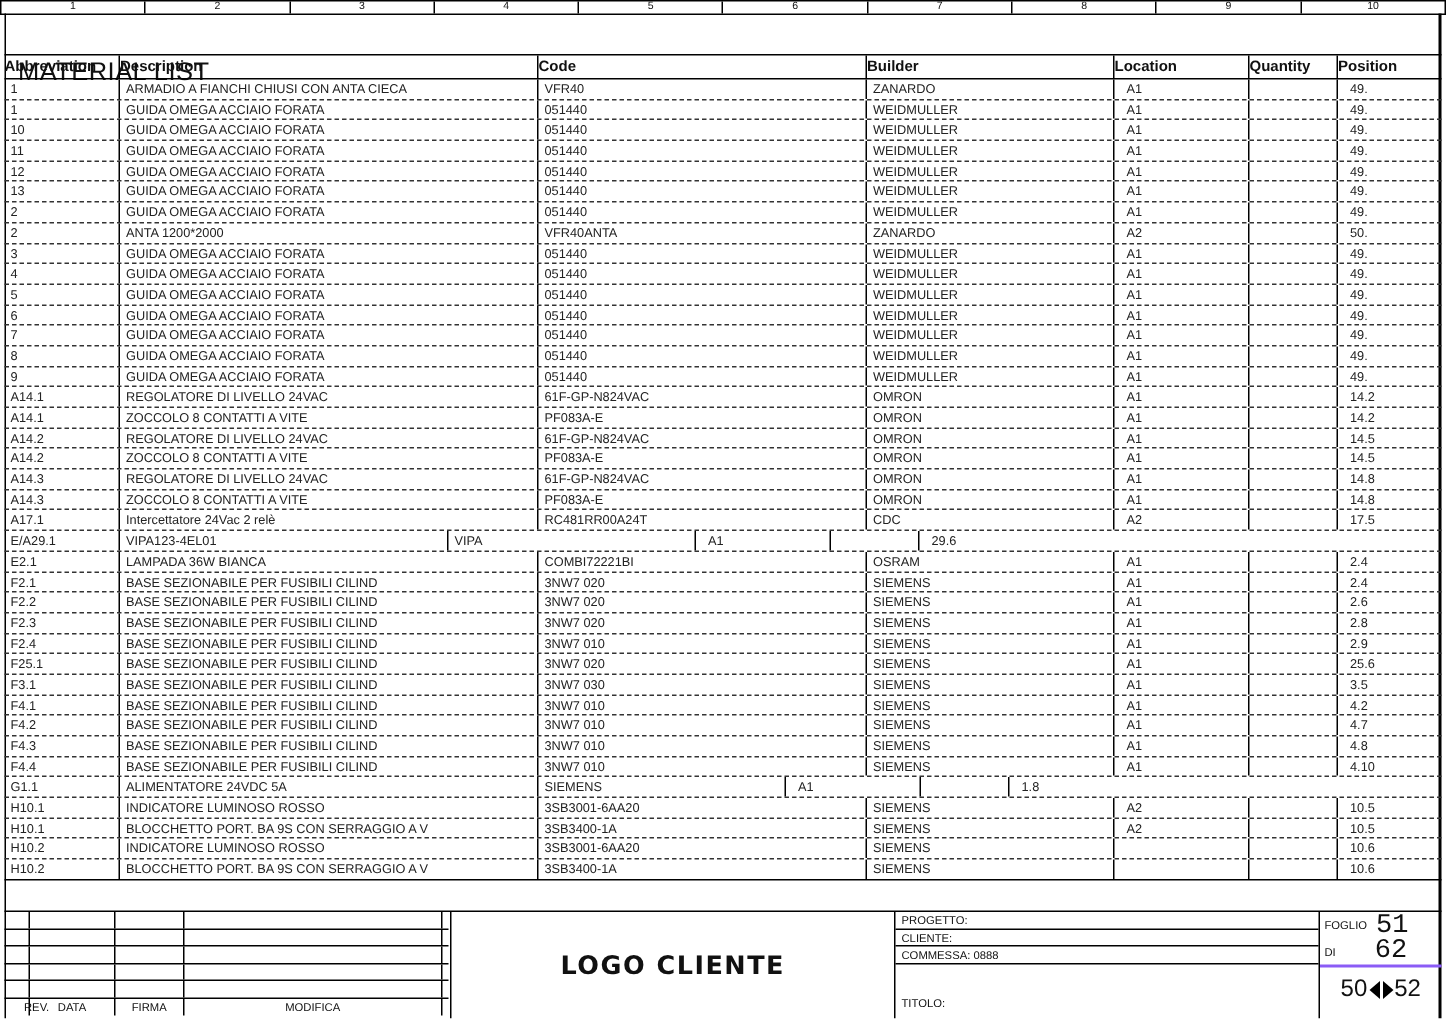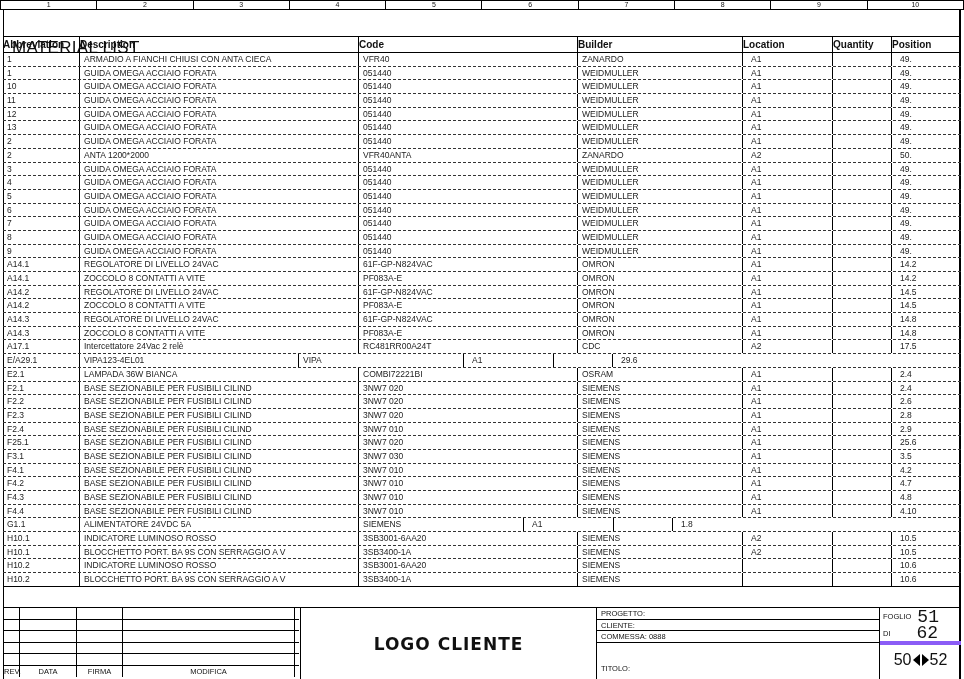--- a/index.html
+++ b/index.html
@@ -29,32 +29,32 @@
   .c4 { width: 90px; } .c5 { width: 59px; } .c6 { width: 69px; }
   .pos { padding-left: 8px; }
   .loc { padding-left: 8px; }
 
   
   .gap { left: 3px; top: 600px; width: 958px; height: 8px; border-bottom: 1.5px solid #000; }
   .rev { left: 3px; top: 608px; width: 296px; height: 71px; }
   .rev-row { display: flex; height: 11.5px; border-bottom: 1px solid #000; }
   .rev-row.lbl { height: 11px; border-bottom: none; }
   .rev-cell { border-right: 1px solid #000; font-size: 7.5px; text-align: center; line-height: 11px; }
-  .r0 { width: 17px; text-align: left; padding-left: 1px; } .r1 { width: 57px; } .r2 { width: 46px; } .r3 { width: 172px; }
+  .r0 { width: 17px; text-align: left; padding-left: 13px; } .r1 { width: 57px; } .r2 { width: 46px; } .r3 { width: 172px; }
   .logo { left: 300px; top: 608px; width: 296px; height: 71px; border-left: 1px solid #000; display: flex; align-items: center; justify-content: center; font-family: "DejaVu Sans", sans-serif; font-weight: bold; font-size: 17px; letter-spacing: 1px; }
   .info { left: 596px; top: 608px; width: 284px; height: 71px; border-left: 1px solid #000; border-right: 1px solid #000; }
   .info-row { height: 11.5px; border-bottom: 1px solid #000; font-size: 7.5px; line-height: 11px; padding-left: 4px; }
   .info-row.tall { height: 23px; margin-top: 20px; }
   .info-row.bottom { display: flex; padding-left: 0; border-bottom: none; }
   .info-row.bottom span { padding-left: 4px; }
   .dis { width: 170px; border-right: 1px solid #000; }
   .sheet { left: 880px; top: 608px; width: 81px; height: 71px; }
   .sh-row { height: 17px; font-size: 7.5px; display: flex; align-items: center; padding-left: 3px; }
   .sh-row .big { font-size: 18px; margin-left: 6px; font-family: Liberation Mono, monospace; }
-  .sh-row.di { border-bottom: 4px solid #8b5cf6; height: 20px; text-align: center; }
+  .sh-row.di { border-bottom: 2px solid #8b5cf6; height: 20px; text-align: center; }
   .sh-row.di .big { margin-left: 26px; }
   .nav { display: flex; align-items: center; justify-content: center; height: 30px; font-size: 16px; }
   .tri { width: 0; height: 0; border-top: 6px solid transparent; border-bottom: 6px solid transparent; margin: 0 1px; cursor: pointer; }
   .tri.left { border-right: 7px solid #000; }
   .tri.right { border-left: 7px solid #000; }
 </style>
 </head>
 <body>
 
 <div class="abs ruler" id="ruler">

